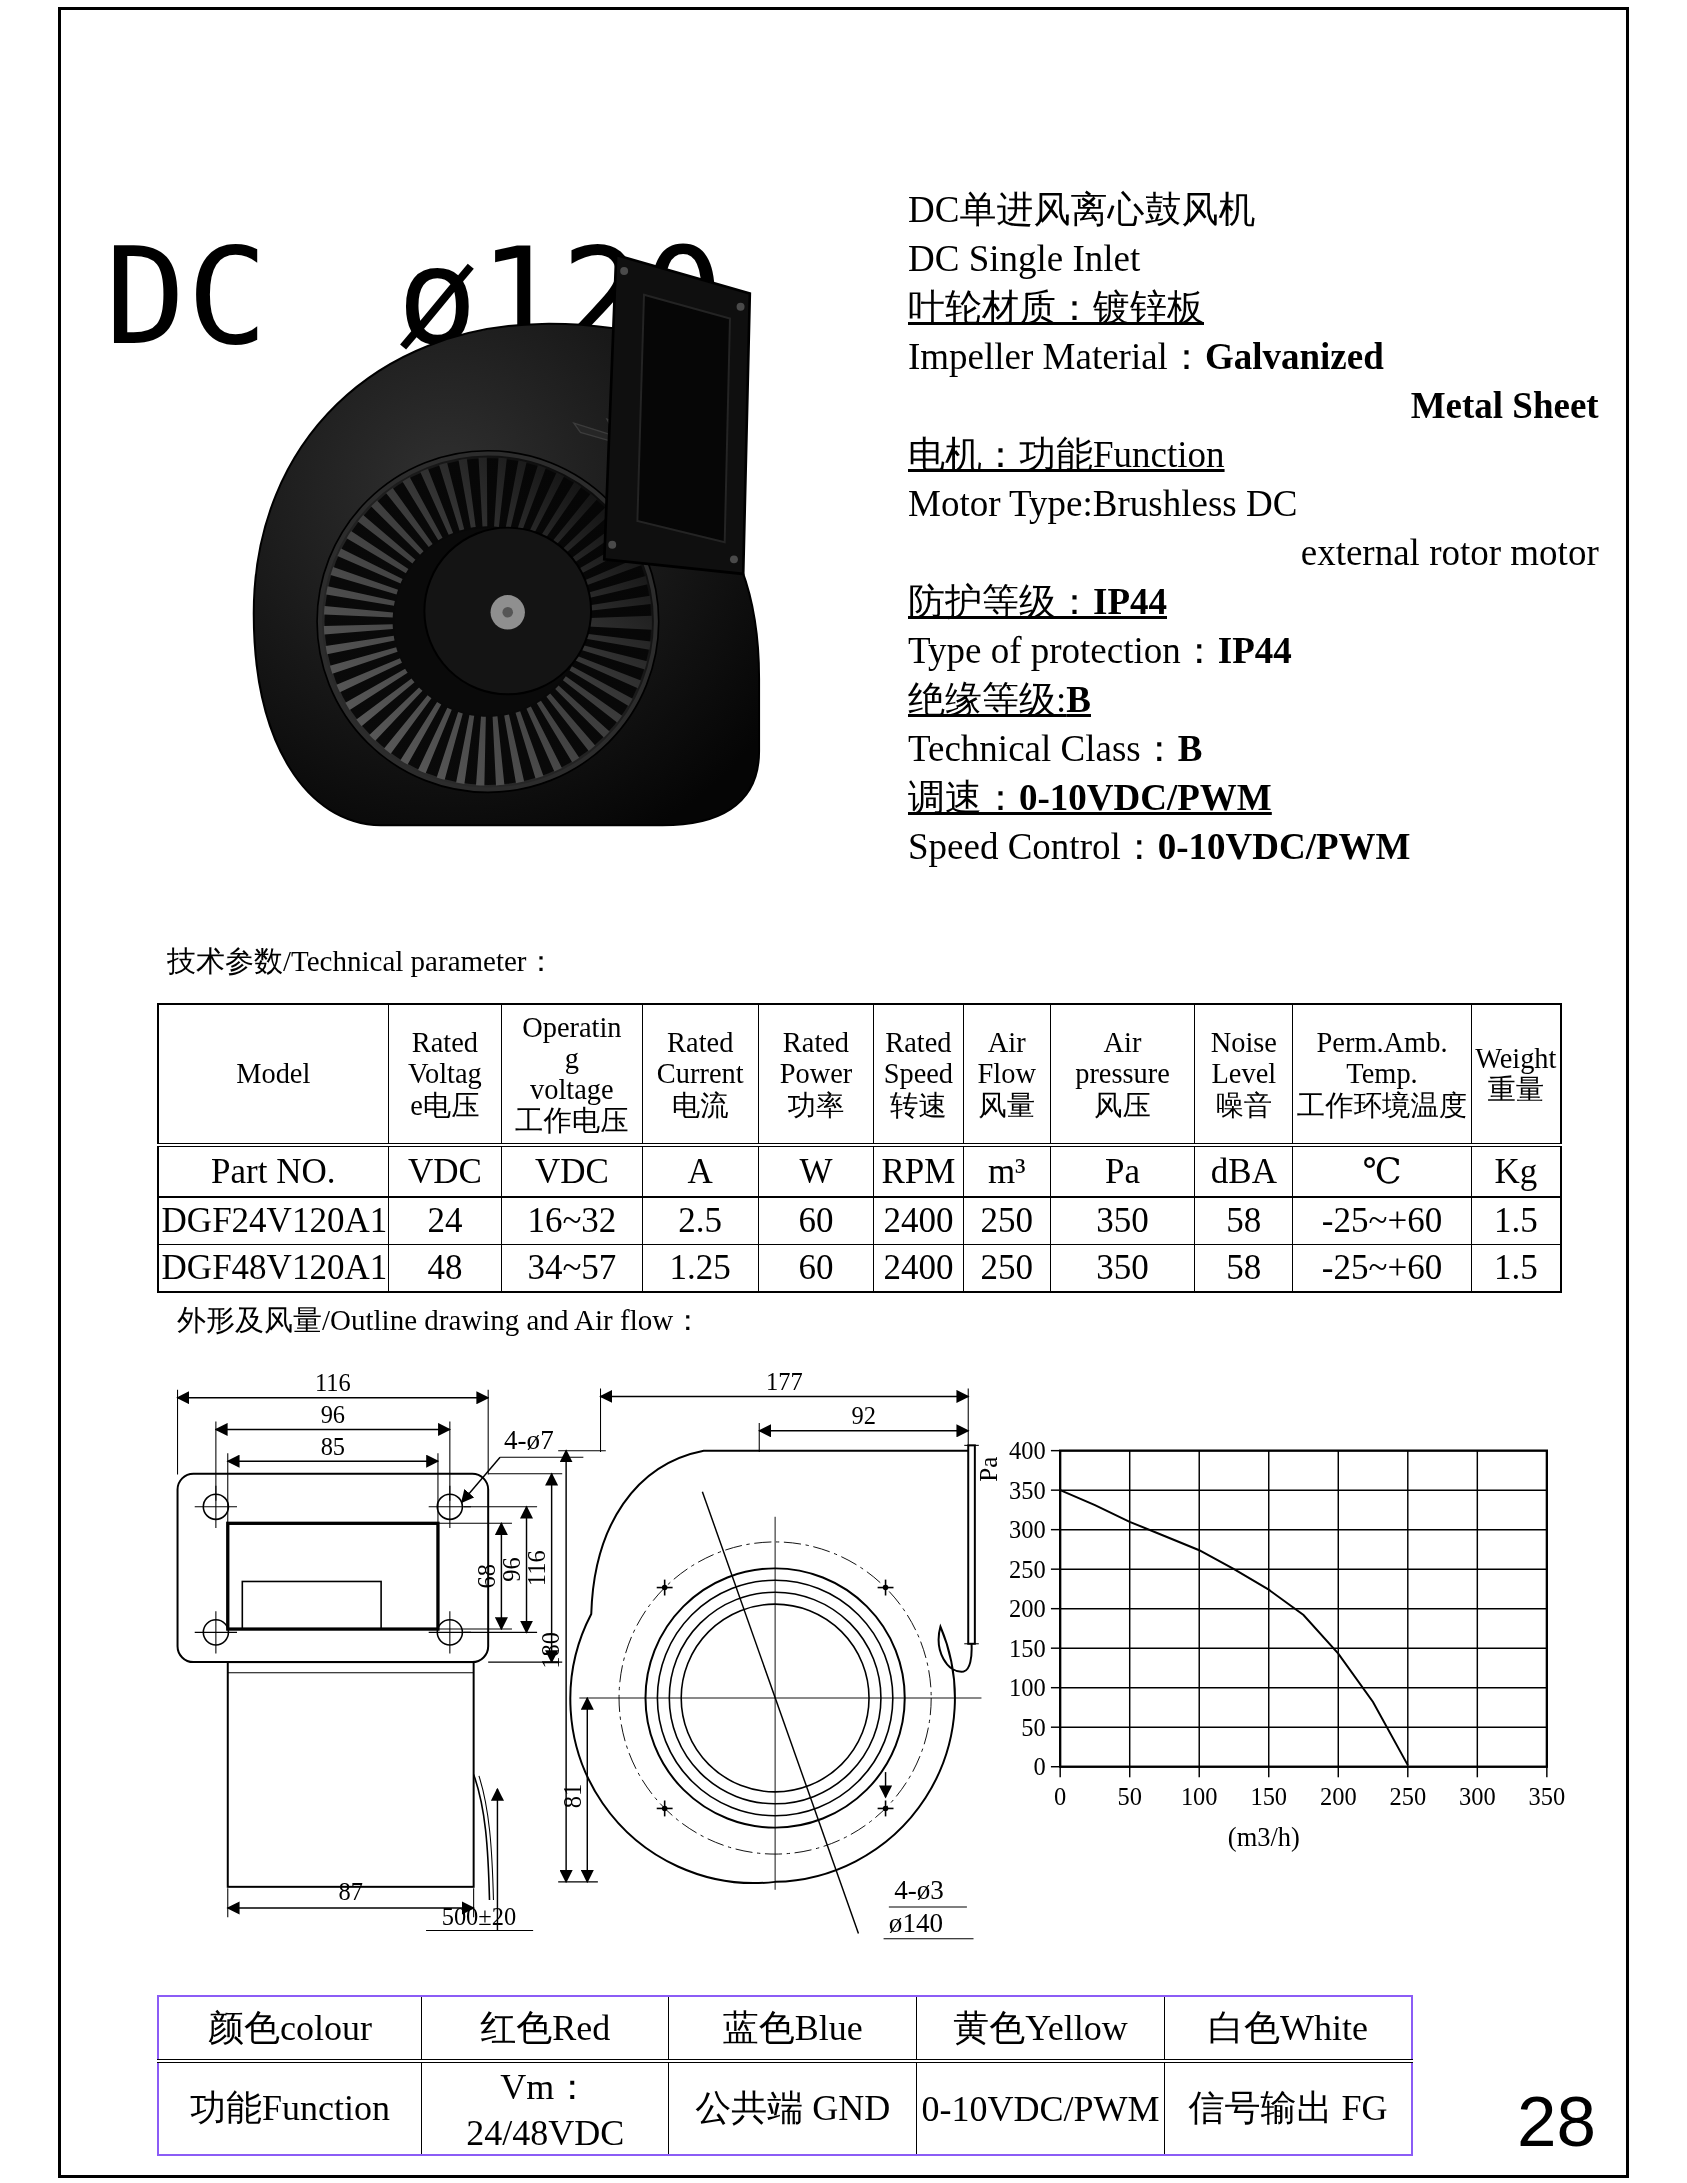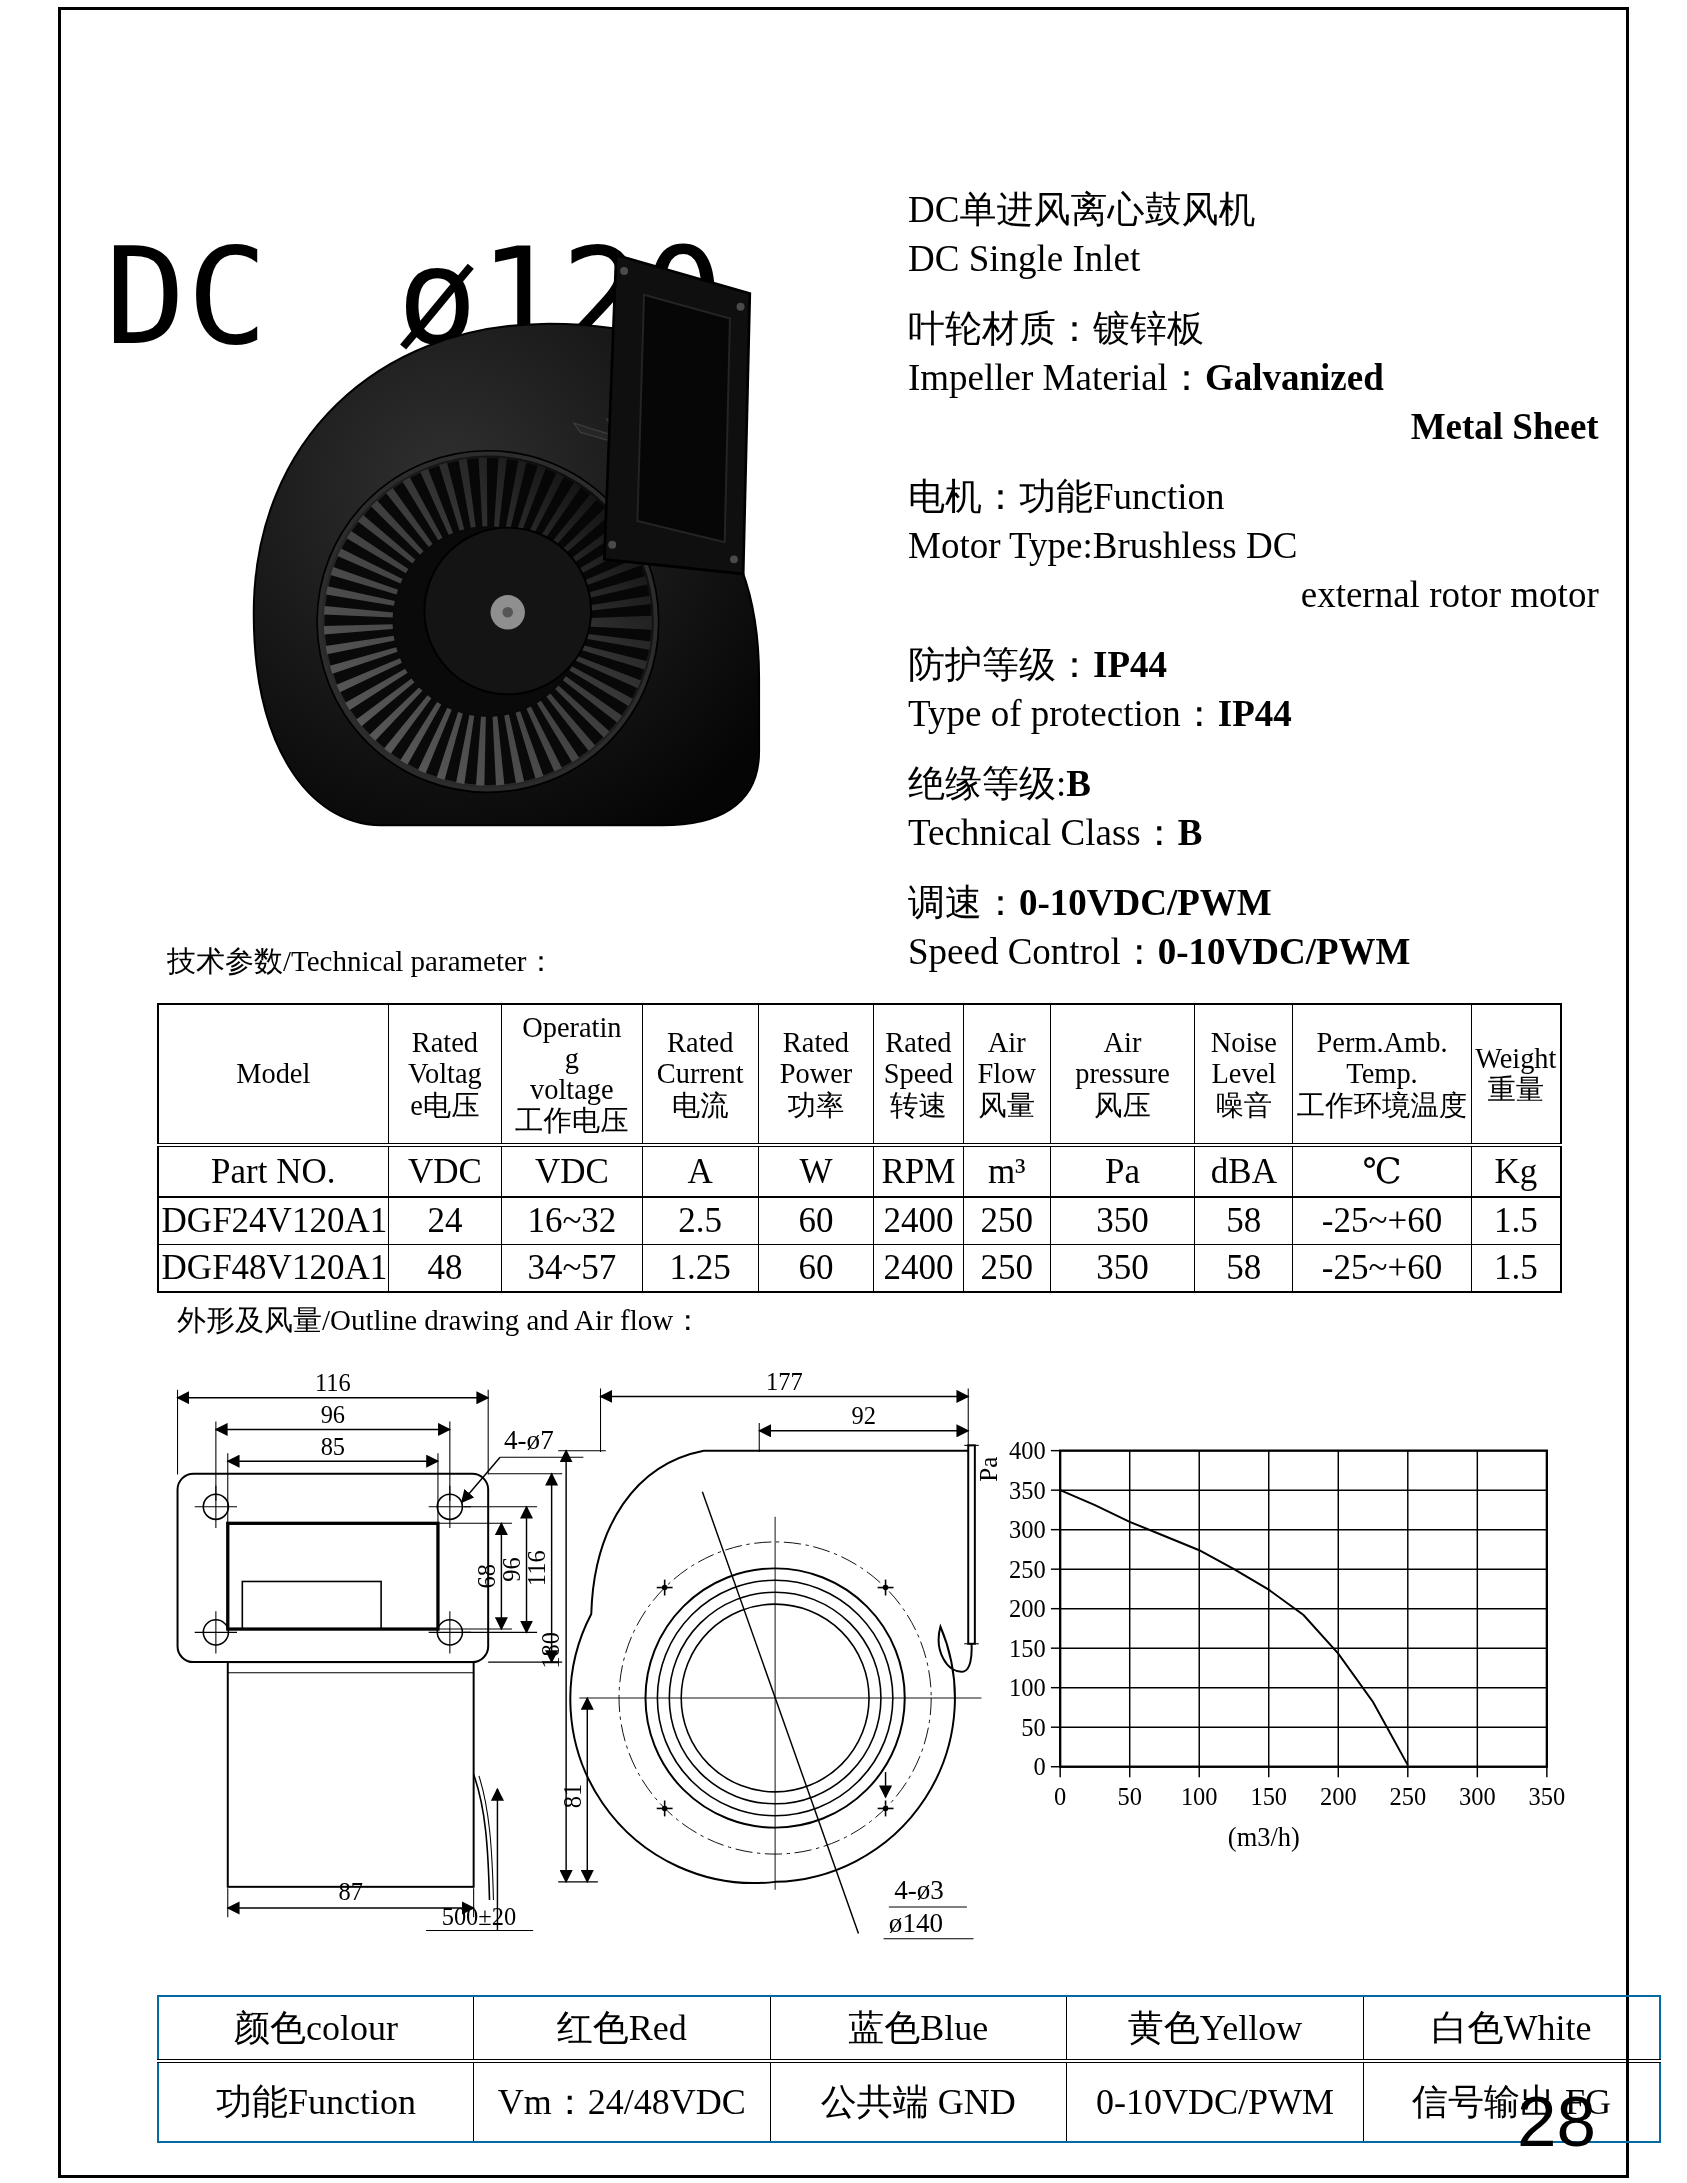--- a/index.html
+++ b/index.html
@@ -4,34 +4,34 @@
 <style>
   html,body{margin:0;padding:0;background:#e8e8e8;}
   .canvas{position:relative;width:1687px;height:2183px;background:#ffffff;color:#000;
           font-family:"Liberation Serif","DejaVu Serif",serif;overflow:hidden;}
   .page-border{position:absolute;left:58px;top:7.3px;width:1565px;height:2165px;border:3.3px solid #000;}
   .title{position:absolute;left:105px;top:230px;margin:0;font-family:"DejaVu Sans Mono","Liberation Mono",monospace;
          font-size:134px;font-weight:normal;line-height:1;word-spacing:46px;letter-spacing:1.3px;}
   .photo{position:absolute;left:177px;top:210px;width:635px;height:708px;}
   .intro{position:absolute;left:908px;top:185px;width:696px;font-size:37px;}
   .intro .ln{line-height:49px;white-space:nowrap;}
-  .intro .gap{margin-top:21px;}
+  .intro .gap{text-decoration:underline;}
   .intro .right{text-align:right;padding-right:5.3px;}
   .b{font-weight:bold;}
   .section-title{position:absolute;font-size:29px;white-space:nowrap;}
   #tech-title{left:167px;top:942px;}
   #outline-title{left:177px;top:1301px;}
   table{border-collapse:collapse;table-layout:fixed;}
   .tech-table{position:absolute;left:157px;top:1003px;width:1405px;border:2px solid #000;
               text-align:center;font-size:35px;}
   .tech-table th,.tech-table td{border:1.3px solid #000;padding:0 2.6px;font-weight:normal;vertical-align:middle;}
   .tech-table thead th{font-size:28.4px;line-height:1.1;white-space:pre-line;height:138px;border-bottom:4.6px double #000;}
   .tech-table .units td{height:49px;border-bottom:2px solid #000;text-align:center;}
   .tech-table .datar td{height:46px;}
-  .color-table{position:absolute;left:157px;top:1995px;width:1504px;border:2px solid #0369a1;
+  .color-table{position:absolute;left:157px;top:1995px;width:1256px;border:2px solid #8b5cf6;
                text-align:center;font-size:36px;}
   .color-table td{border:1.3px solid #000;padding:0;}
   .color-table .hrow td{height:62px;border-bottom:4.6px double #000;}
   .color-table .frow td{height:78px;}
   .page-number{position:absolute;left:1497px;top:2081px;width:119px;text-align:center;
                font-family:"Liberation Sans","DejaVu Sans",sans-serif;font-size:71px;}
   .drawing{position:absolute;}
   #front-view{left:163px;top:1371px;}
   #side-view{left:537px;top:1366px;}
   #perf-chart{left:961px;top:1399px;}

